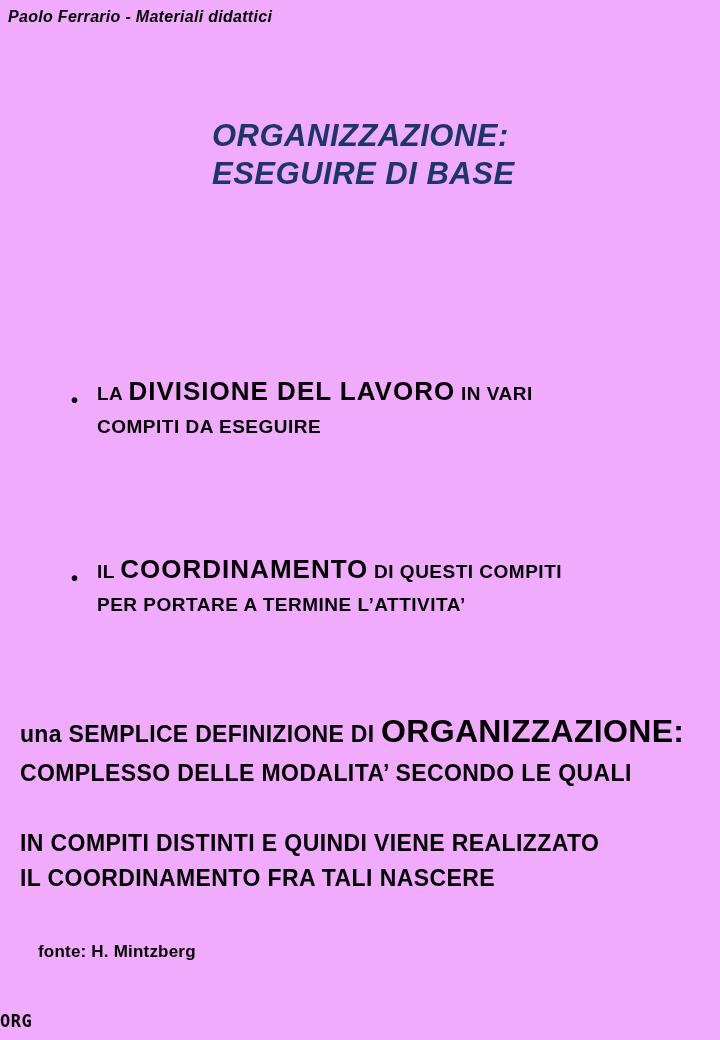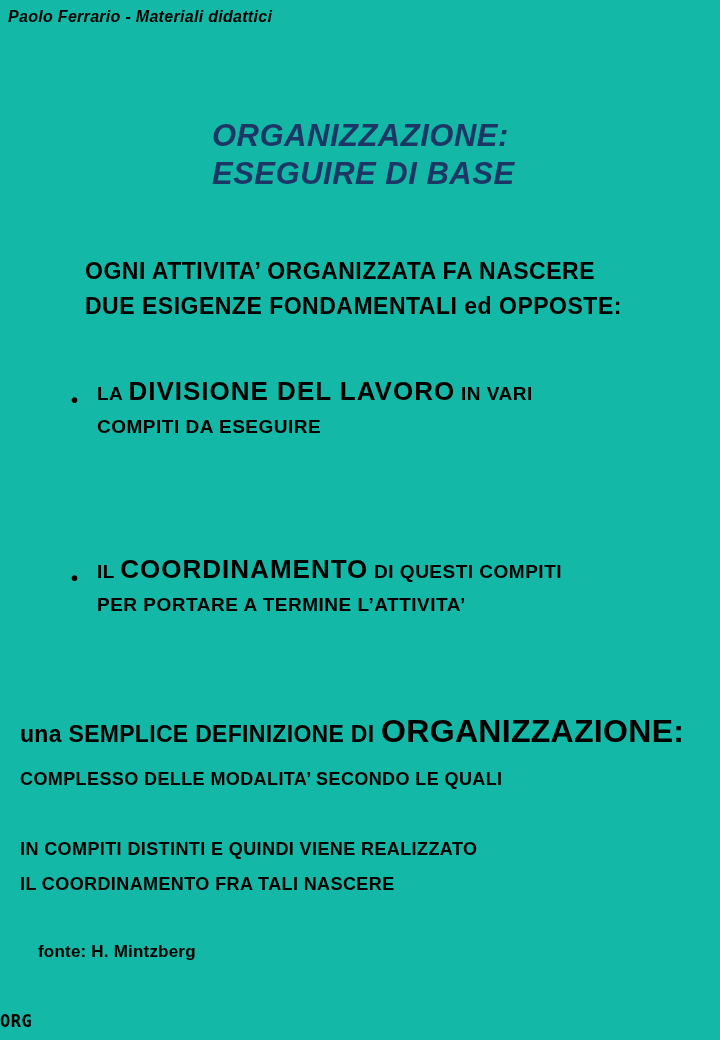--- a/index.html
+++ b/index.html
@@ -1,17 +1,17 @@
 <!DOCTYPE html>
 <html><head>
 <meta charset="utf-8">
 <style>
   html,body { margin:0; padding:0; background:#ffffff; }
   .page {
-    position:relative; width:720px; height:1040px; background:#14b8a6;
+    position:relative; width:720px; height:1040px; background:#f0abfc;
     font-family:"Liberation Sans", sans-serif; font-weight:bold; color:#000000;
     overflow:hidden;
   }
   .header {
     position:absolute; left:8px; top:8px;
     font-size:16px; font-style:italic; letter-spacing:0.3px;
   }
   .title {
     position:absolute; left:212px; top:117px; margin:0;
     font-size:31px; font-style:italic; line-height:38px;
@@ -26,37 +26,36 @@
   .bullet-2 { top:553px; }
   .bullet .marker {
     position:absolute; left:-26px; top:15px;
     font-size:20px; line-height:20px;
   }
   .btext { font-size:19px; line-height:33px; letter-spacing:0.5px; white-space:nowrap; }
   .btext .lg { font-size:26px; letter-spacing:1px; }
   .definition { position:absolute; left:20px; top:710px; white-space:nowrap; }
   .defline1 { font-size:23px; line-height:42px; letter-spacing:0.3px; }
   .defline1 .def-lg { font-size:32px; letter-spacing:0.3px; }
-  .defbody { margin-top:7px; font-size:18px; line-height:35px; letter-spacing:0.4px; }
+  .defbody { margin-top:1px; font-size:23px; line-height:35px; letter-spacing:0.4px; }
   .fonte { position:absolute; left:38px; top:942px; font-size:17px; letter-spacing:0.2px; }
   .org {
     position:absolute; left:0; top:1011px;
     font-family:"DejaVu Sans Mono", monospace; font-size:17px; letter-spacing:0.5px;
   }
 </style>
 </head>
 <body>
 
 <div class="page">
 
   <div class="header">Paolo Ferrario - Materiali didattici</div>
 
   <h1 class="title"><span>ORGANIZZAZIONE:</span><br><span>ESEGUIRE DI BASE</span></h1>
 
-  <div class="intro"><span>OGNI ATTIVITA’ ORGANIZZATA FA NASCERE</span><br><span>DUE ESIGENZE FONDAMENTALI ed OPPOSTE:</span></div>
 
   <div class="bullet bullet-1">
     <span class="marker">•</span>
     <div class="btext"><span class="sm">LA </span><span class="lg">DIVISIONE DEL LAVORO</span><span class="sm"> IN VARI</span><br><span class="sm">COMPITI DA ESEGUIRE</span></div>
   </div>
 
   <div class="bullet bullet-2">
     <span class="marker">•</span>
     <div class="btext"><span class="sm">IL </span><span class="lg">COORDINAMENTO</span><span class="sm"> DI QUESTI COMPITI</span><br><span class="sm">PER PORTARE A TERMINE L’ATTIVITA’</span></div>
   </div>

